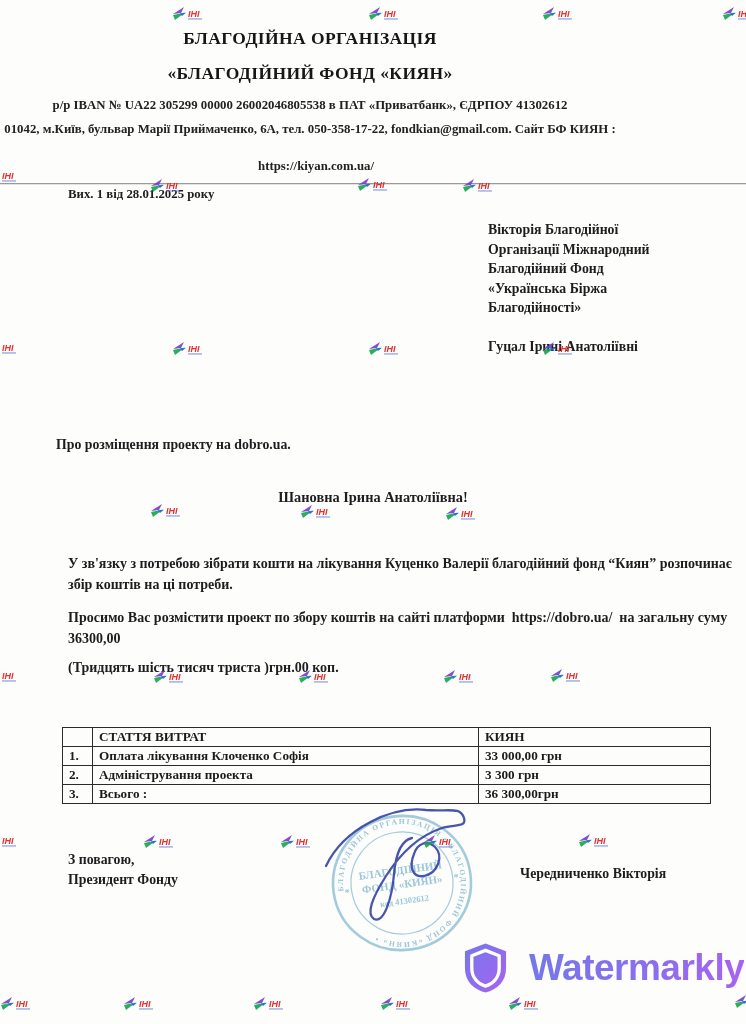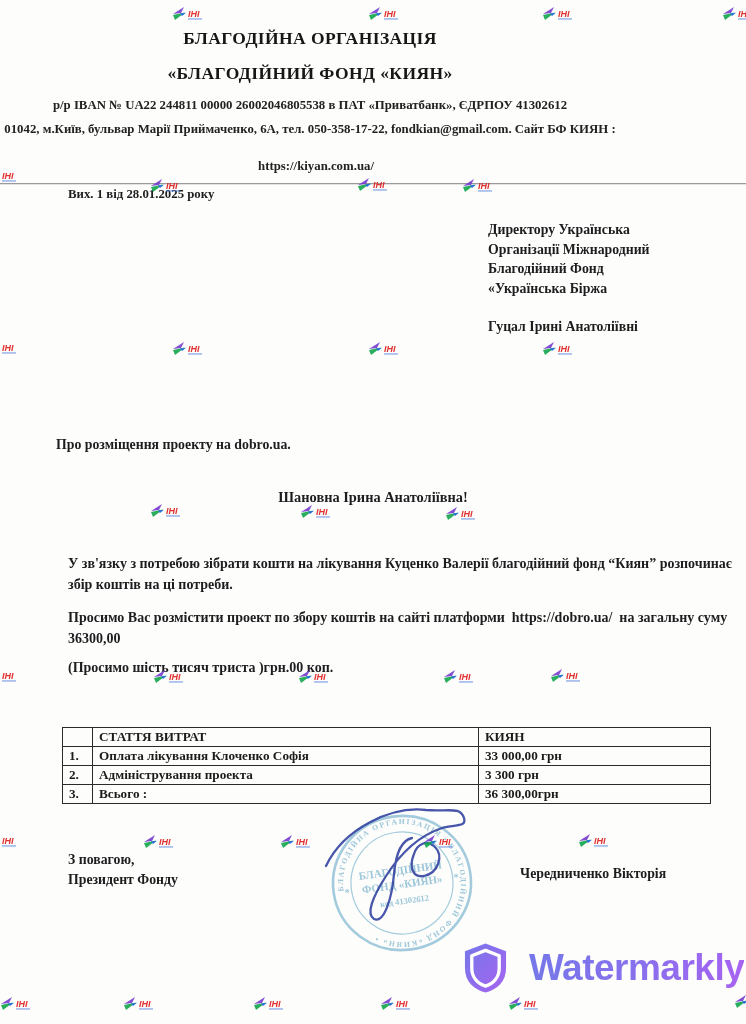--- a/index.html
+++ b/index.html
@@ -61,44 +61,45 @@
   .wm{position:absolute;width:36px;height:16px;opacity:.92;}
 </style>
 </head>
 <body>
 
 <div class="page">
 
   <div class="abs letterhead">
     <div class="org-line">БЛАГОДІЙНА ОРГАНІЗАЦІЯ</div>
     <div class="org-line">«БЛАГОДІЙНИЙ ФОНД «КИЯН»</div>
-    <div class="info-line">р/р IBAN № UA22 244811 00000 26002046805538  в ПАТ «Приватбанк», ЄДРПОУ 41302612</div>
+    <div class="info-line">р/р IBAN № UA22 305299 00000 26002046805538  в ПАТ «Приватбанк», ЄДРПОУ 41302612</div>
     <div class="info-line">01042, м.Київ, бульвар Марії Приймаченко, 6А, тел. 050-358-17-22, fondkian@gmail.com. Сайт БФ КИЯН :</div>
     <div class="web-line">https://kiyan.com.ua/</div>
   </div>
 
   <div class="abs divider"></div>
 
   <div class="abs ref-line">Вих. 1 від 28.01.2025 року</div>
 
   <div class="abs recipient">
-    <div>Директору Українська</div>
+    <div>Вікторія Благодійної</div>
     <div>Організації Міжнародний</div>
     <div>Благодійний Фонд</div>
     <div>«Українська Біржа</div>
+    <div>Благодійності»</div>
     <div class="attention">Гуцал Ірині Анатоліївні</div>
   </div>
 
   <div class="abs subject">Про розміщення проекту на dobro.ua.</div>
 
   <div class="abs salutation">Шановна Ірина Анатоліївна!</div>
 
   <div class="abs para p1">У зв'язку з потребою зібрати кошти на лікування Куценко Валерії благодійний фонд “Киян” розпочинає збір коштів на ці потреби.</div>
   <div class="abs para p2">Просимо Вас розмістити проект по збору коштів на сайті платформи  https://dobro.ua/  на загальну суму  36300,00</div>
-  <div class="abs para p3">(Просимо шість тисяч триста )грн.00 коп.</div>
+  <div class="abs para p3">(Тридцять шість тисяч триста )грн.00 коп.</div>
 
   <table class="costs">
     <colgroup>
         <col class="col-num">
         <col class="col-item">
         <col class="col-sum">
       </colgroup>
     <tbody>
       <tr>
         <td></td>

